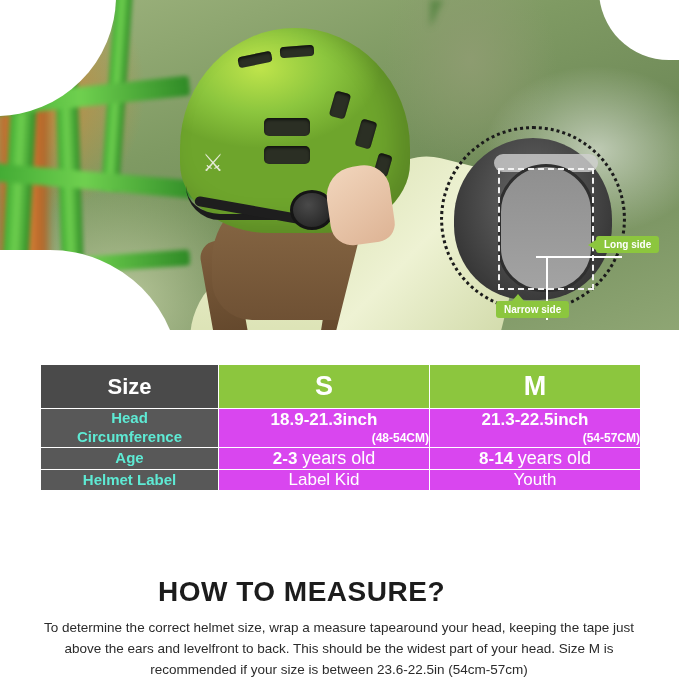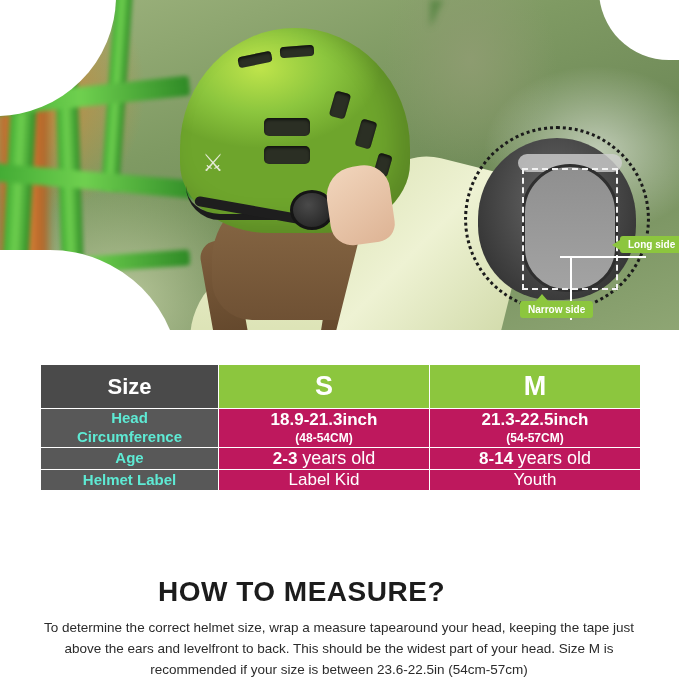--- a/index.html
+++ b/index.html
@@ -210,21 +210,21 @@
     position: absolute;
     left: 36px; top: 176px;
     width: 160px; height: 34px;
     border-bottom: 6px solid #1c1c1c;
     border-radius: 0 0 70px 70px;
   }
 
   
   .inset {
     position: absolute;
-    left: 464px; top: 126px;
+    left: 440px; top: 126px;
     width: 210px; height: 214px;
   }
   .inset-dots {
     position: absolute;
     left: 0; top: 0;
     width: 186px; height: 186px;
     border: 3px dotted #1b1b1b;
     border-radius: 50%;
   }
   .inset-helmet {
@@ -333,31 +333,32 @@
   }
   .row-label {
     background: #585858;
     color: #5eead4;
     font-size: 15px;
     font-weight: bold;
     line-height: 1.25;
     padding: 6px 4px;
   }
   .row-cell {
-    background: #be185d;
+    background: #d946ef;
     color: #ffffff;
     font-size: 17px;
     font-weight: bold;
     padding: 7px 4px;
     line-height: 1.2;
   }
   .sub {
     display: block;
     font-size: 12px;
     font-weight: bold;
+    text-align: right;
   }
   .light {
     font-size: 18px;
     font-weight: normal;
     margin-top: 16px;
   }
   .plain {
     font-weight: normal;
     font-size: 17px;
   }

